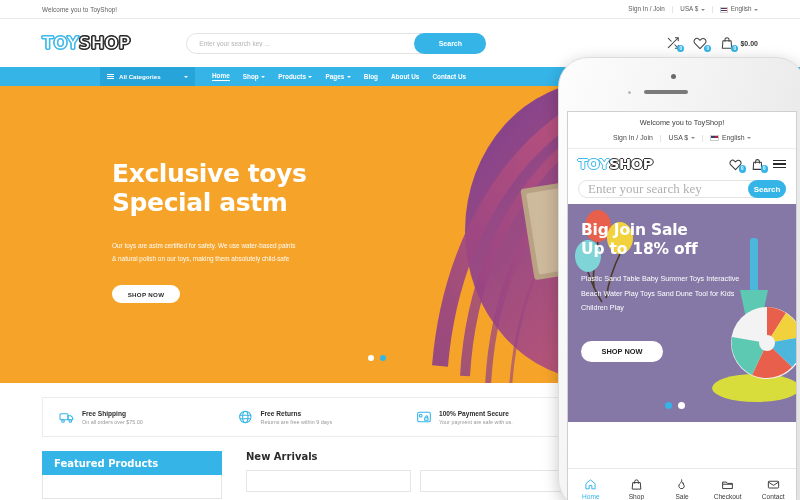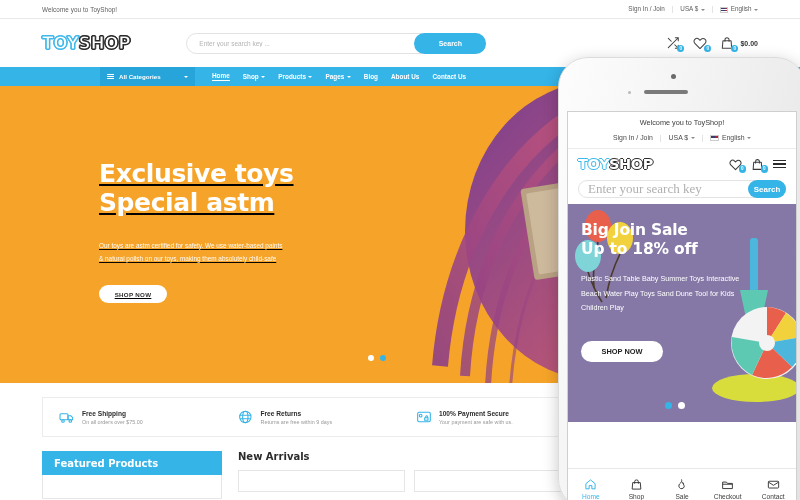--- a/index.html
+++ b/index.html
@@ -71,21 +71,21 @@
   .navlinks { display:flex; align-items:center; gap:13px; margin-left:17px; }
   .navlinks a { color:#fff; font-size:6.4px; font-weight:bold; text-decoration:none;
                 display:flex; align-items:center; white-space:nowrap; }
   .navlinks a.active { border-bottom:1px solid #fff; padding-bottom:1px; }
   .navlinks a .caret { border-top-color:#fff; }
 
   
   .hero { position:relative; height:297px; background:#f6a429; overflow:hidden; }
   .hero-swirl { position:absolute; right:60px; top:-20px; width:330px; height:340px; }
   .hero-photo { position:absolute; right:35px; top:0; width:260px; height:297px; }
-  .hero-copy { position:absolute; left:99px; top:73px; width:250px;text-decoration:underline; }
+  .hero-copy { position:absolute; left:112px; top:73px; width:250px; }
   .hero-copy h1 { font-family:"DejaVu Sans", sans-serif; color:#fff; font-size:25px;
                   line-height:1.16; font-weight:bold; letter-spacing:-.4px; }
   .hero-copy p { color:#fff; font-size:6.4px; line-height:2.05; margin-top:22px; opacity:.96; }
   .shopnow { margin-top:20px; width:68px; height:18px; border-radius:9px; background:#fff;
              color:#2b2b2b; font-size:6.2px; font-weight:bold; letter-spacing:.3px;
              display:flex; align-items:center; justify-content:center; border:0; cursor:pointer;
              font-family:"Liberation Sans", sans-serif; }
   .dots { position:absolute; left:368px; bottom:22px; display:flex; gap:6px; }
   .dots i { width:6px; height:6px; border-radius:50%; background:#fff; display:block; }
   .dots i.on { background:#35b4e8; }
@@ -93,21 +93,21 @@
   
   .featbar { margin:14px 42px 0 42px; height:40px; background:#fff;
              border:1px solid #ececec; display:flex; align-items:center; }
   .feat { flex:1; display:flex; align-items:center; gap:7px; padding-left:16px; }
   .feat-ico { width:16px; height:16px; color:#35b4e8; flex:0 0 16px; }
   .feat-ico svg { width:16px; height:16px; display:block; }
   .feat-t { font-size:6.6px; font-weight:bold; color:#2c2c2c; }
   .feat-s { font-size:5.4px; color:#999; margin-top:2px; }
 
   
-  .lower { margin:14px 42px 0 42px; display:flex; gap:16px; }
+  .lower { margin:14px 42px 0 42px; display:flex; gap:24px; }
   .fp { width:180px; }
   .fp-head { height:24px; background:#35b4e8; color:#fff; font-size:10px; font-weight:bold;
              display:flex; align-items:center; padding-left:12px;
              font-family:"DejaVu Sans", sans-serif; }
   .fp-body { height:24px; border:1px solid #e6e6e6; border-top:0; background:#fff; }
   .na { flex:1; }
   .na-head { font-size:10px; font-weight:bold; color:#2c2c2c; height:19px;
              font-family:"DejaVu Sans", sans-serif; }
   .na-grid { display:flex; gap:9px; }
   .na-card { flex:1; height:22px; border:1px solid #e6e6e6; background:#fff; }

